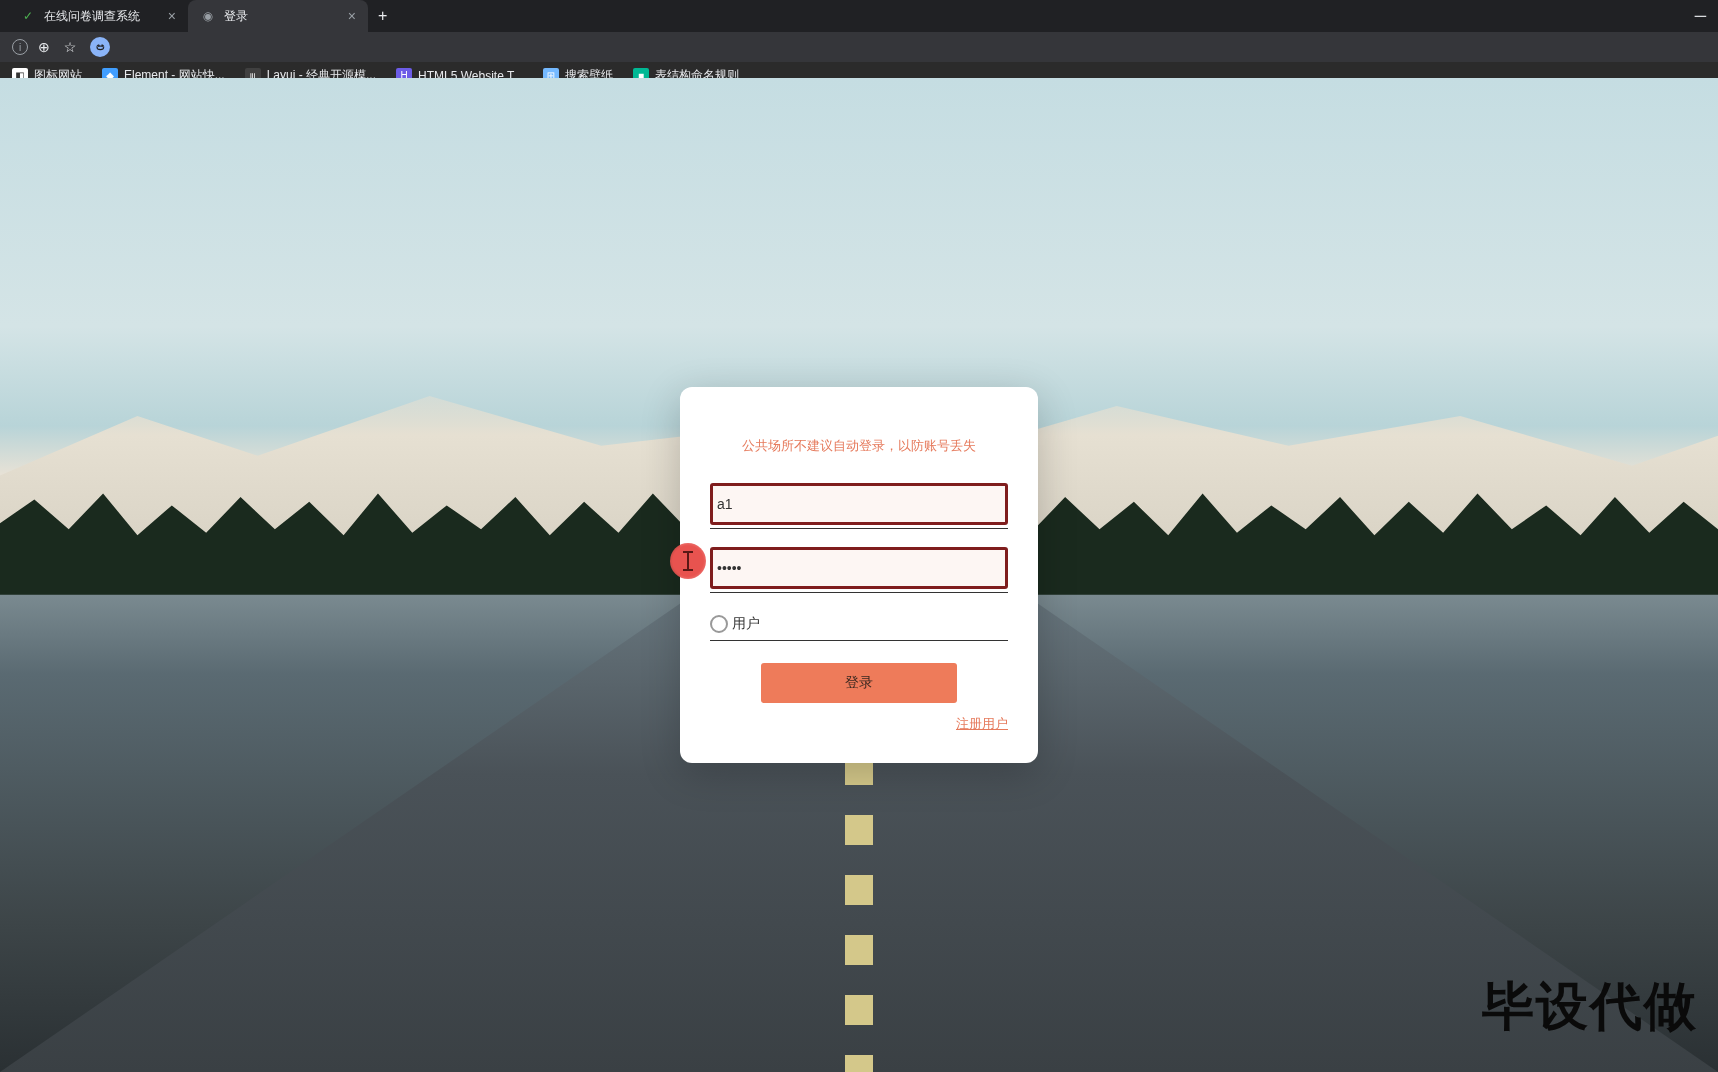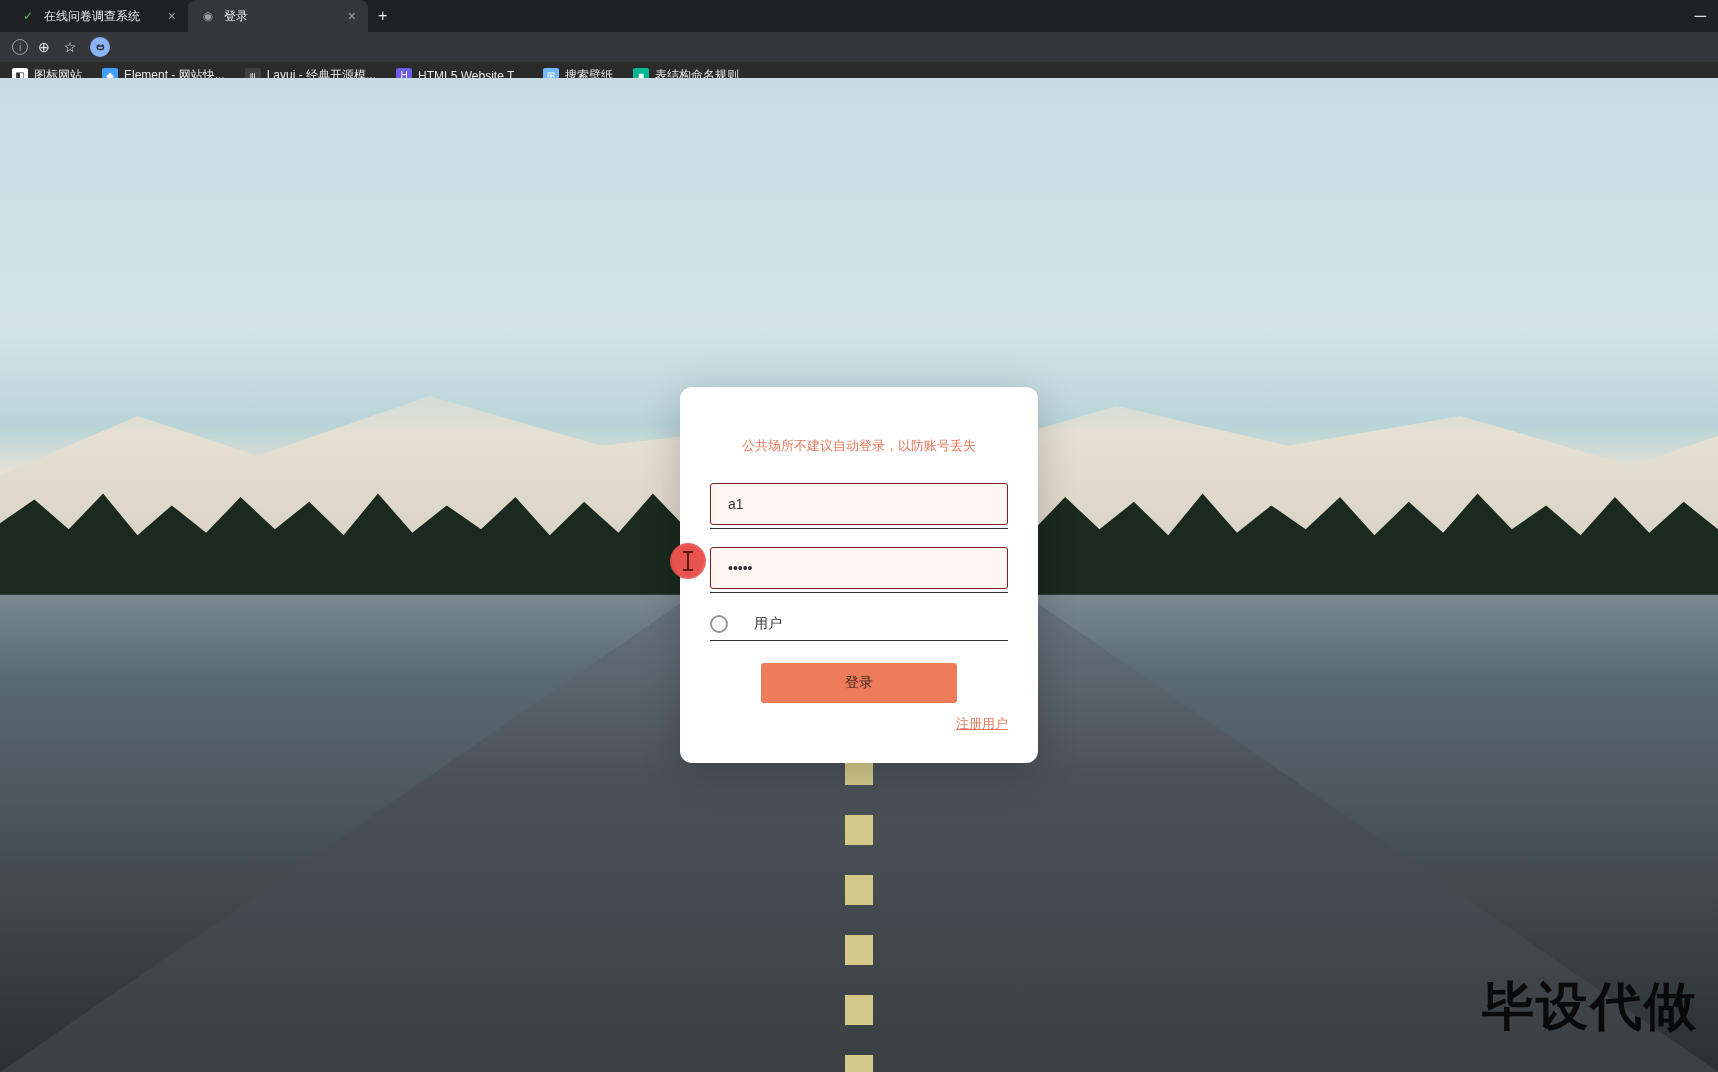--- a/index.html
+++ b/index.html
@@ -232,33 +232,33 @@
       padding-bottom: 3px;
     }
     
     .form-group:last-of-type {
       margin-bottom: 22px;
     }
     
     .text-input {
       width: 100%;
       height: 42px;
-      border: 1px solid #7f1d1d;
+      border: 3px solid #7f1d1d;
       background: #fdf6f3;
       border-radius: 3px;
-      padding: 0 17px;
+      padding: 0 4px;
       font-size: 14px;
       color: #333;
       outline: none;
     }
     
     .radio-group {
       display: flex;
       align-items: center;
-      gap: 26px;
+      gap: 4px;
       padding: 4px 0;
     }
     
     .radio-circle {
       width: 18px;
       height: 18px;
       border: 2px solid #999;
       border-radius: 50%;
       cursor: pointer;
     }

